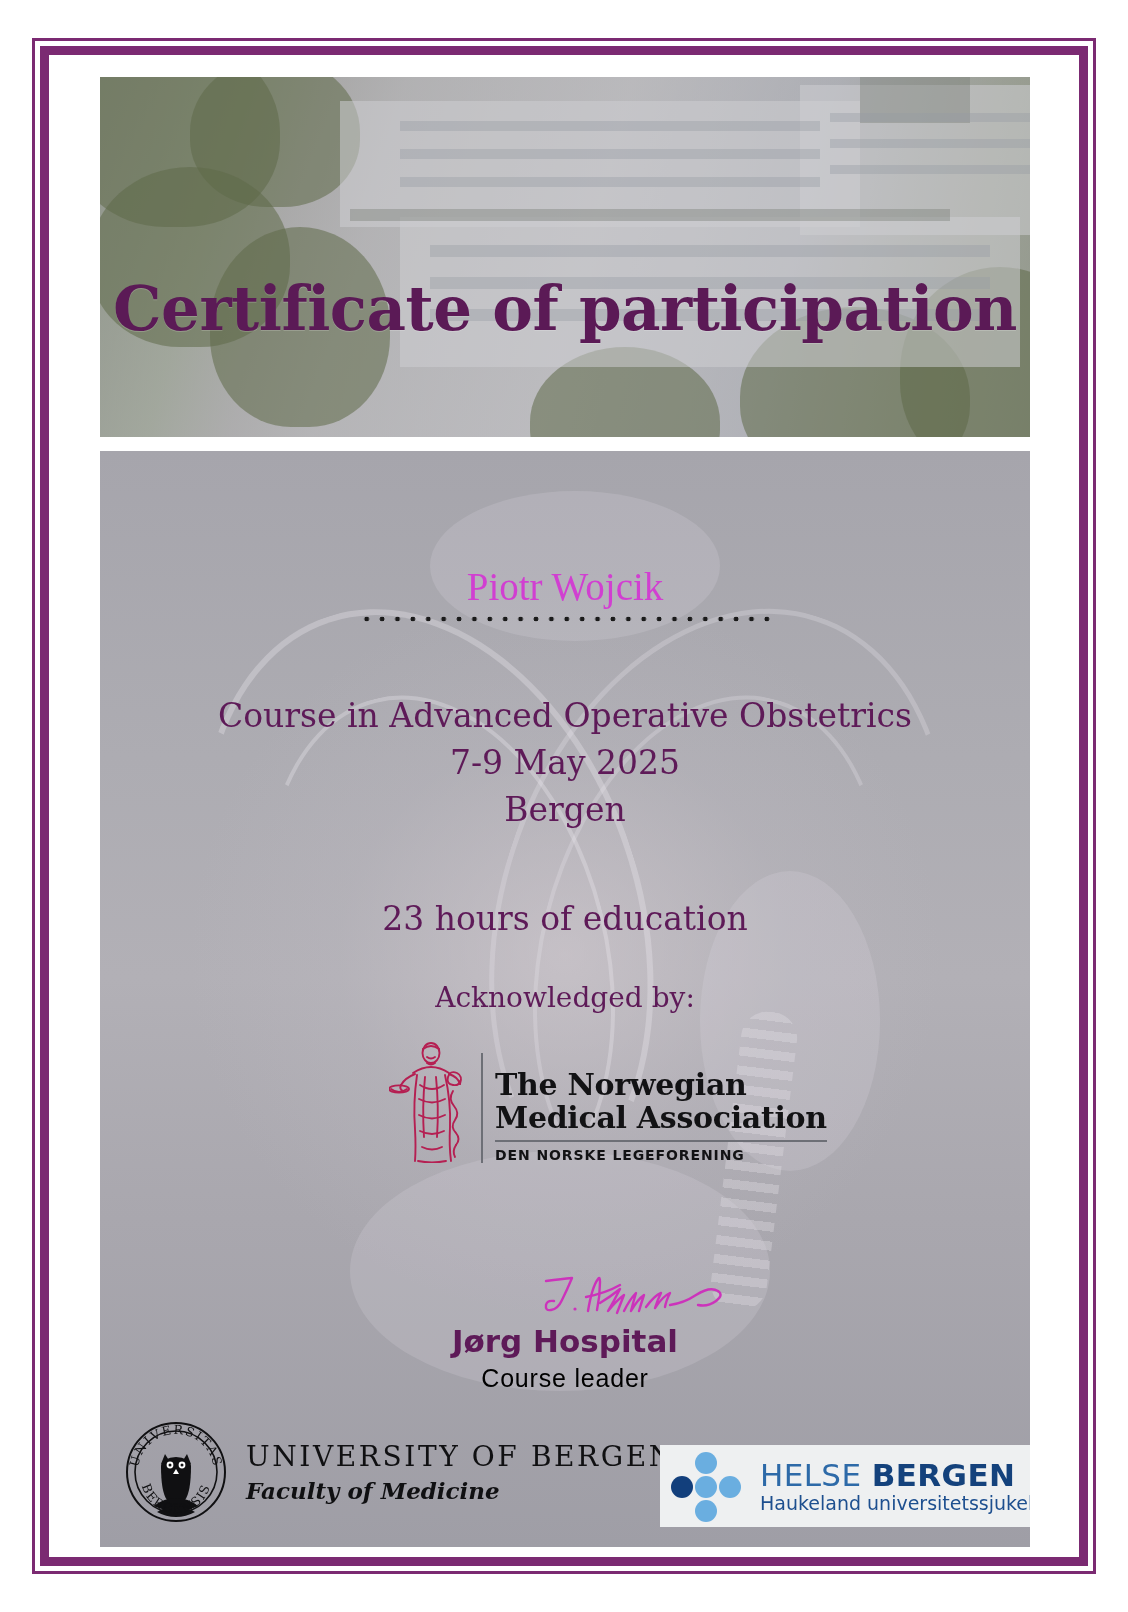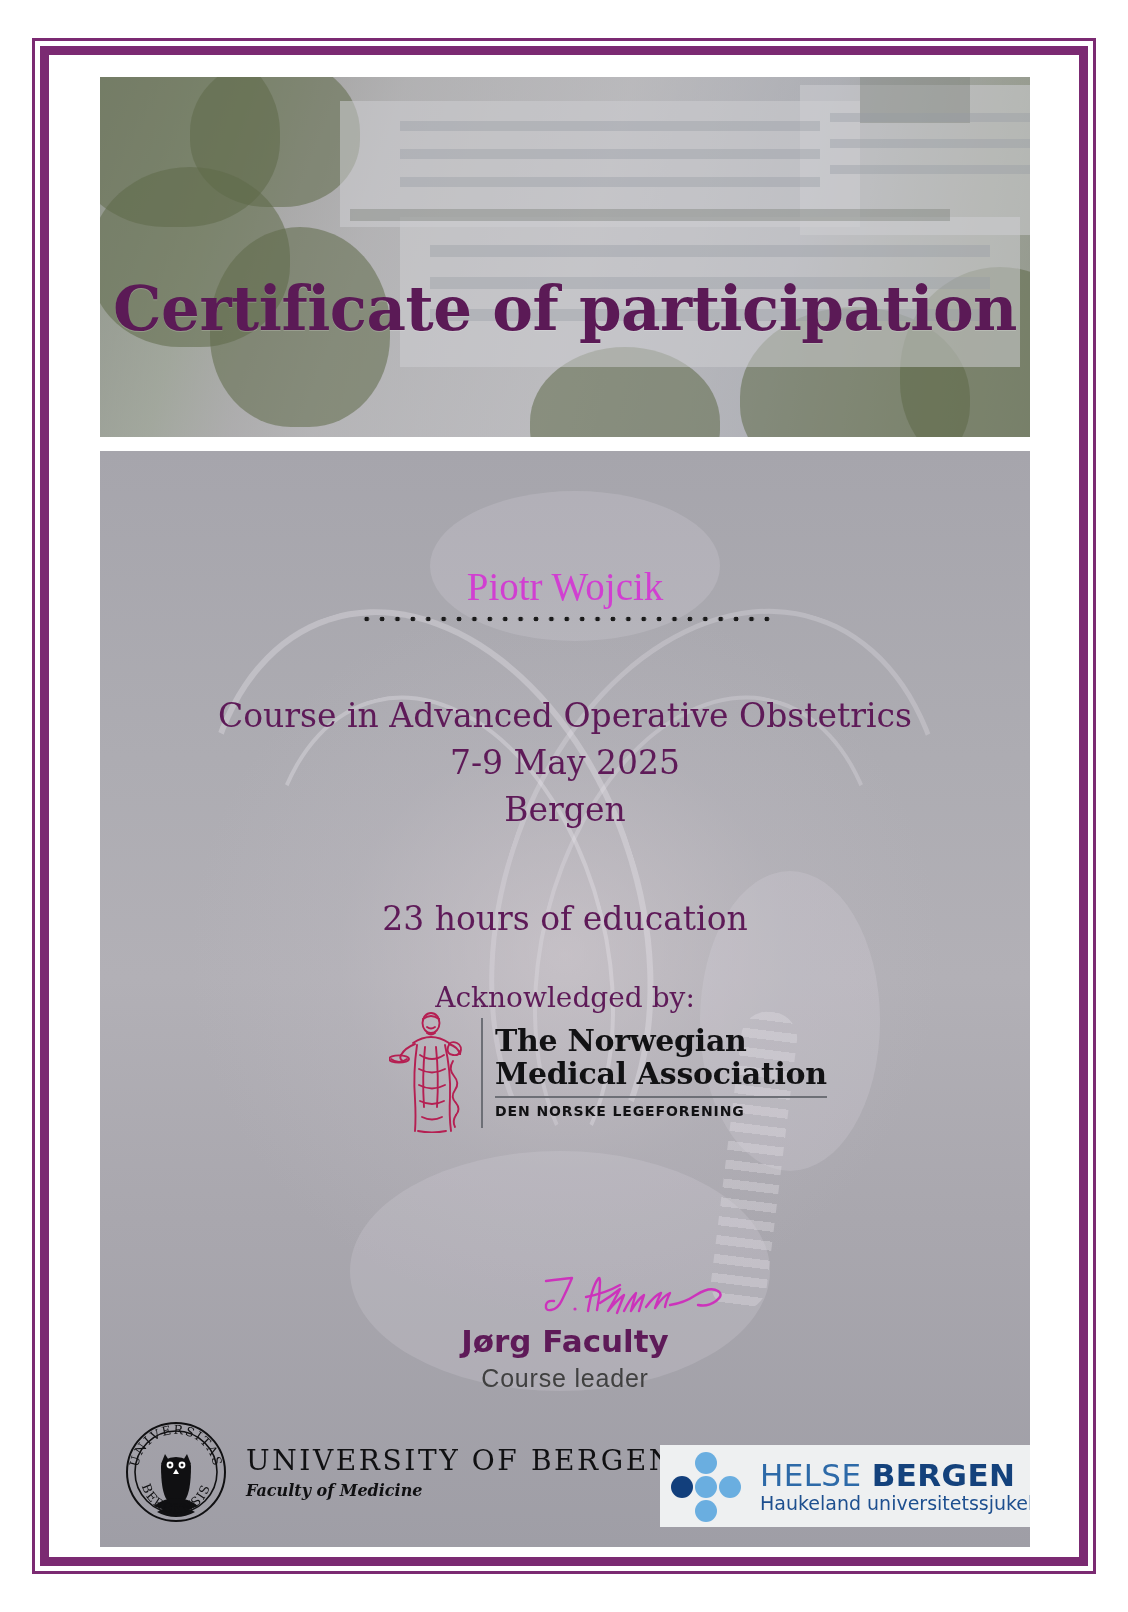--- a/index.html
+++ b/index.html
@@ -200,25 +200,25 @@
     text-align: center;
     color: #5e1a58;
     font-family: "DejaVu Serif", "Liberation Serif", serif;
     font-size: 28px;
   }
 
   
   .nma-logo {
     position: absolute;
     left: 289px;
-    top: 556px;
+    top: 584px;
     width: 420px;
     height: 128px;
     display: flex;
-    align-items: center;
+    align-items: flex-end;
   }
   .nma-figure { width: 84px; height: 124px; flex: 0 0 84px; }
   .nma-divider {
     width: 2px;
     height: 110px;
     background: #6d6f76;
     margin: 4px 12px 0 8px;
     flex: 0 0 2px;
   }
   .nma-text { flex: 1 1 auto; padding-top: 2px; }
@@ -265,21 +265,21 @@
     color: #5e1a58;
   }
   .sig-role {
     position: absolute;
     left: 0; right: 0;
     top: 913px;
     text-align: center;
     font-family: "Liberation Sans", sans-serif;
     font-size: 25px;
     letter-spacing: 0.8px;
-    color: #404040;
+    color: #000000;
   }
 
   
   .uib-logo {
     position: absolute;
     left: 24px;
     top: 966px;
     width: 540px;
     height: 110px;
     display: flex;
@@ -291,21 +291,21 @@
     font-family: "DejaVu Serif", "Liberation Serif", serif;
     font-size: 28px;
     letter-spacing: 2.6px;
     color: #101012;
     white-space: nowrap;
   }
   .uib-faculty {
     font-family: "DejaVu Serif", "Liberation Serif", serif;
     font-style: italic;
     font-weight: bold;
-    font-size: 16px;
+    font-size: 23px;
     color: #101012;
     margin-top: 4px;
     white-space: nowrap;
   }
 
   .helse-logo {
     position: absolute;
     left: 560px;
     top: 994px;
     width: 372px;
@@ -449,21 +449,21 @@
               <circle cx="35" cy="38" r="1.6" fill="#cc33bb" stroke="none"></circle>
               <path d="M48 40 q4 -24 10 -32 q2 -3 2 3 q0 14 -3 28"></path>
               <path d="M46 26 q20 -4 34 -12"></path>
               <path d="M60 32 q10 -6 20 -14 q-6 12 -12 22 q8 -10 16 -16 q-4 10 -7 18"></path>
               <path d="M84 40 q6 -12 12 -18 q-3 10 -5 18 q7 -12 13 -16 q-3 9 -5 16"></path>
               <path d="M106 36 q9 -12 15 -14 q-4 8 -6 15 q8 -12 15 -15 q-4 8 -5 14"></path>
               <path d="M130 34 q14 -2 26 -10 q14 -9 22 -4 q6 4 -2 10 q-8 6 -18 4"></path>
             </g>
           </svg>
 
-          <div class="sig-name">Jørg Faculty</div>
+          <div class="sig-name">Jørg Hospital</div>
           <div class="sig-role">Course  leader</div>
 
           <div class="uib-logo">
             <svg class="uib-seal" viewBox="0 0 104 104">
               <circle cx="52" cy="52" r="49" fill="none" stroke="#101012" stroke-width="2"></circle>
               <circle cx="52" cy="52" r="41" fill="none" stroke="#101012" stroke-width="1.6"></circle>
 
               <g fill="#101012">
                 <ellipse cx="52" cy="46" rx="15" ry="9"></ellipse>
                 <path d="M37 46 q0 26 6 34 h18 q6 -8 6 -34 z"></path>

